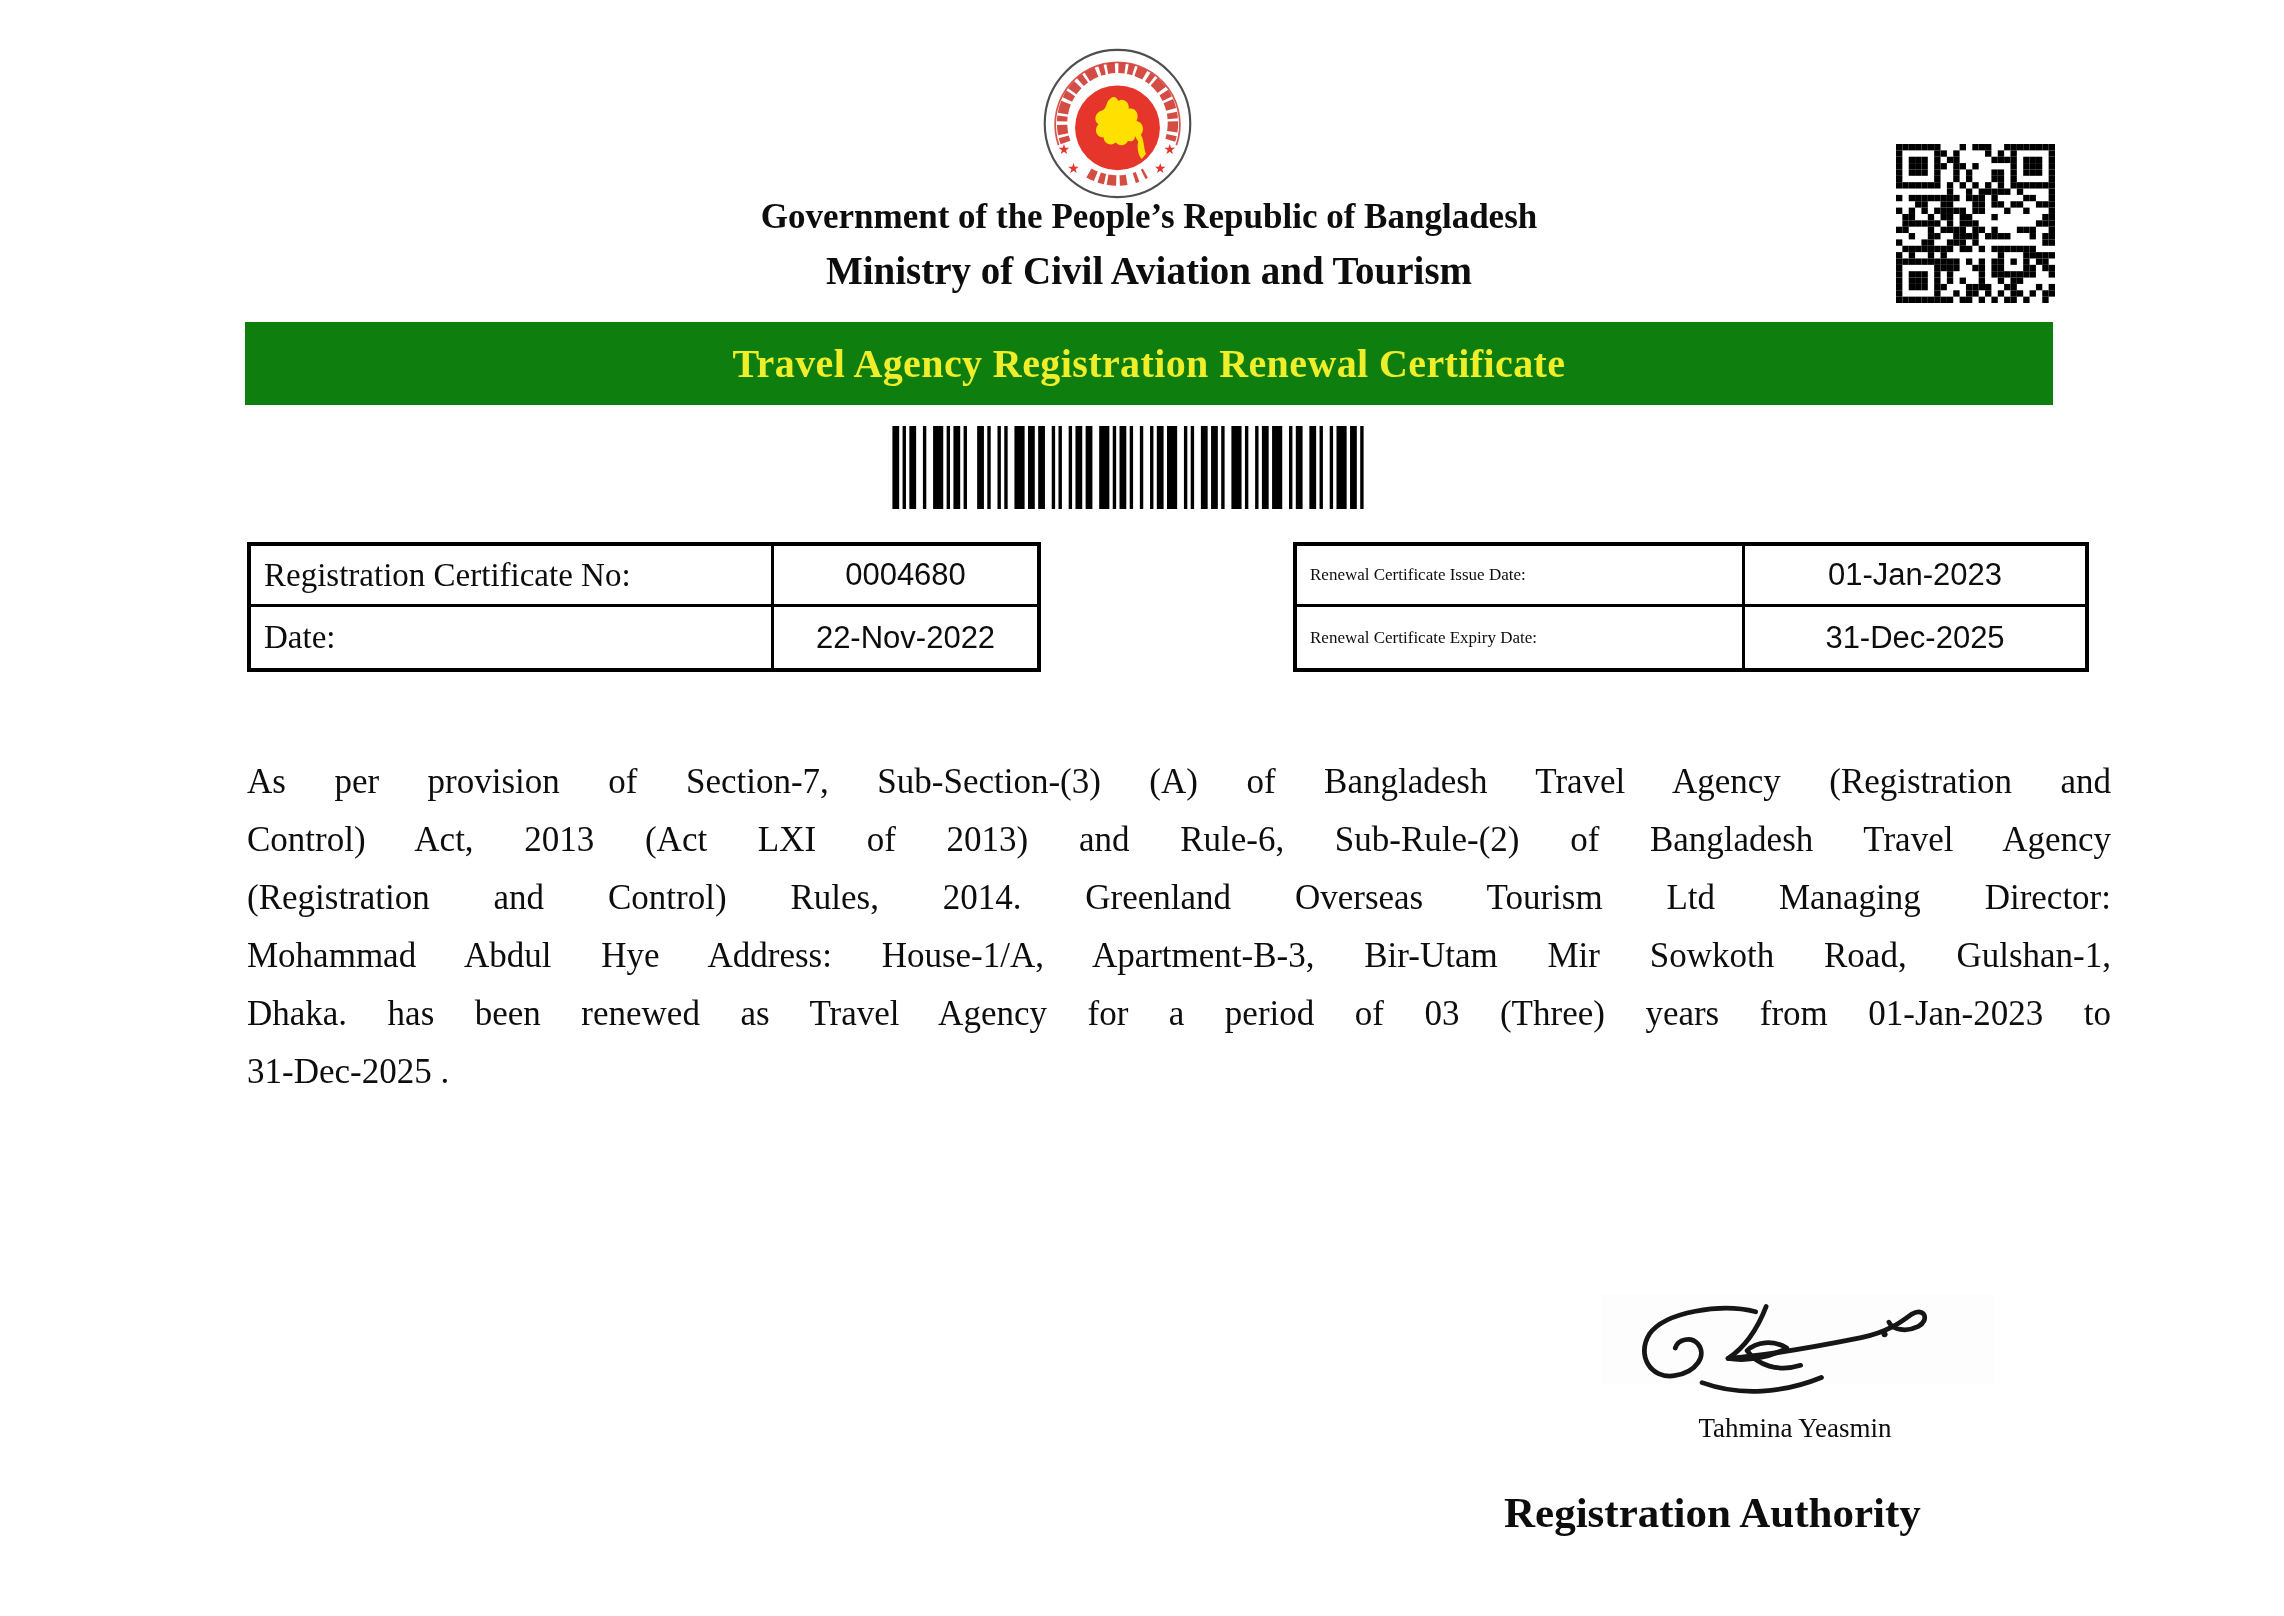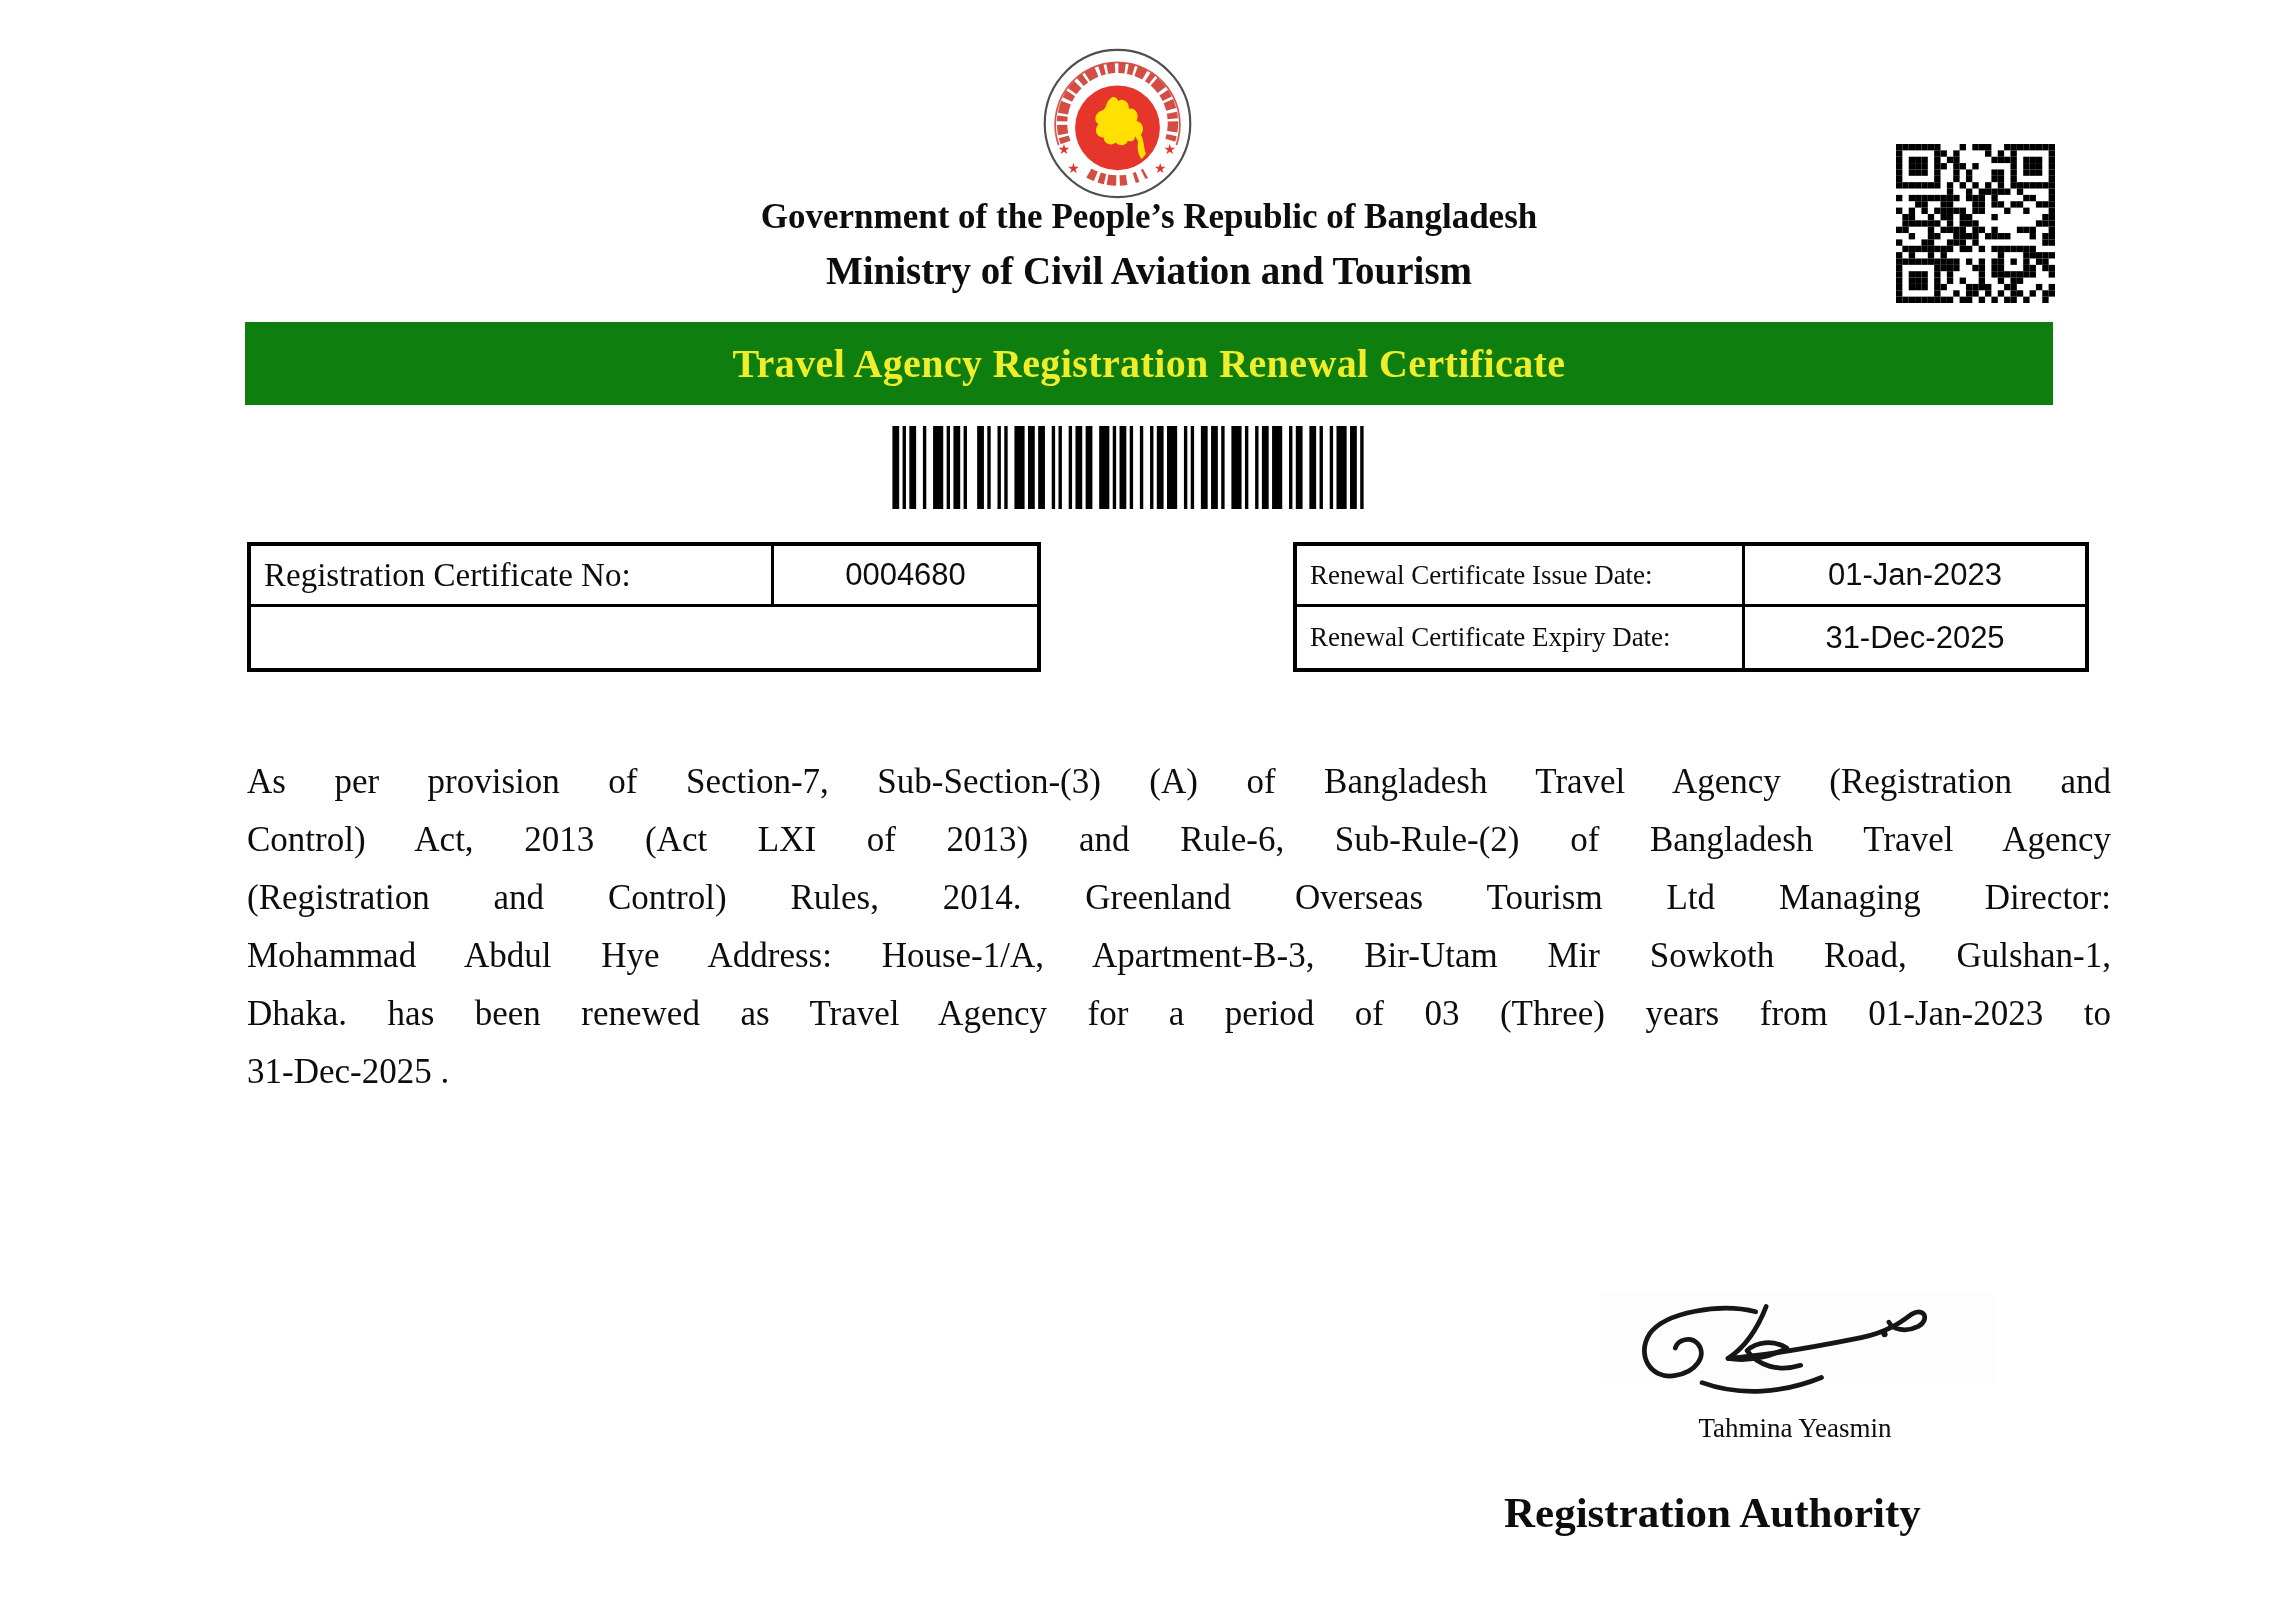--- a/index.html
+++ b/index.html
@@ -27,21 +27,21 @@
   
   .cert-table{border:4.3px solid #000;display:grid;grid-template-rows:1fr 1fr;background:#fff;box-sizing:border-box;}
   .tbl-left{left:247px;top:542px;width:794px;height:130px;}
   .tbl-right{left:1293px;top:542px;width:796px;height:130px;}
   .trow{display:grid;}
   .tbl-left .trow{grid-template-columns:523px 1fr;}
   .tbl-right .trow{grid-template-columns:448px 1fr;}
   .trow.first{border-bottom:3.5px solid #000;}
   .tcell-l{display:flex;align-items:center;padding-left:13px;border-right:3.5px solid #000;box-sizing:border-box;}
   .tbl-left .tcell-l{font-size:33px;}
-  .tbl-right .tcell-l{font-size:27px;}
+  .tbl-right .tcell-l{font-size:17px;}
   .tcell-v{display:flex;align-items:center;justify-content:center;font-family:"Liberation Sans",sans-serif;font-size:31px;}
 
   
   .body-text{left:247px;top:753px;width:1864px;font-size:35px;line-height:58px;}
   .body-line{text-align:justify;text-align-last:justify;text-justify:inter-word;}
   .body-line.last{text-align-last:left;}
 
   
   .sig-bg{left:1601px;top:1294px;width:394px;height:90px;background:#fdfdfd;}
   .sig-svg{left:1626px;top:1296px;width:307px;height:111px;}
@@ -465,20 +465,24 @@
       <rect x="513.63" y="0" width="11.76" height="96" fill="#000"></rect>
       <rect x="529.32" y="0" width="7.84" height="96" fill="#000"></rect>
       <rect x="541.08" y="0" width="3.92" height="96" fill="#000"></rect>
     </svg></div>
 
 <div class="abs cert-table tbl-left">
   <div class="trow first">
     <div class="tcell-l">Registration Certificate No:</div>
     <div class="tcell-v">0004680</div>
   </div>
+  <div class="trow">
+    <div class="tcell-l">Date:</div>
+    <div class="tcell-v">22-Nov-2022</div>
+  </div>
 </div>
 
 <div class="abs cert-table tbl-right">
   <div class="trow first">
     <div class="tcell-l">Renewal Certificate Issue Date:</div>
     <div class="tcell-v">01-Jan-2023</div>
   </div>
   <div class="trow">
     <div class="tcell-l">Renewal Certificate Expiry Date:</div>
     <div class="tcell-v">31-Dec-2025</div>

